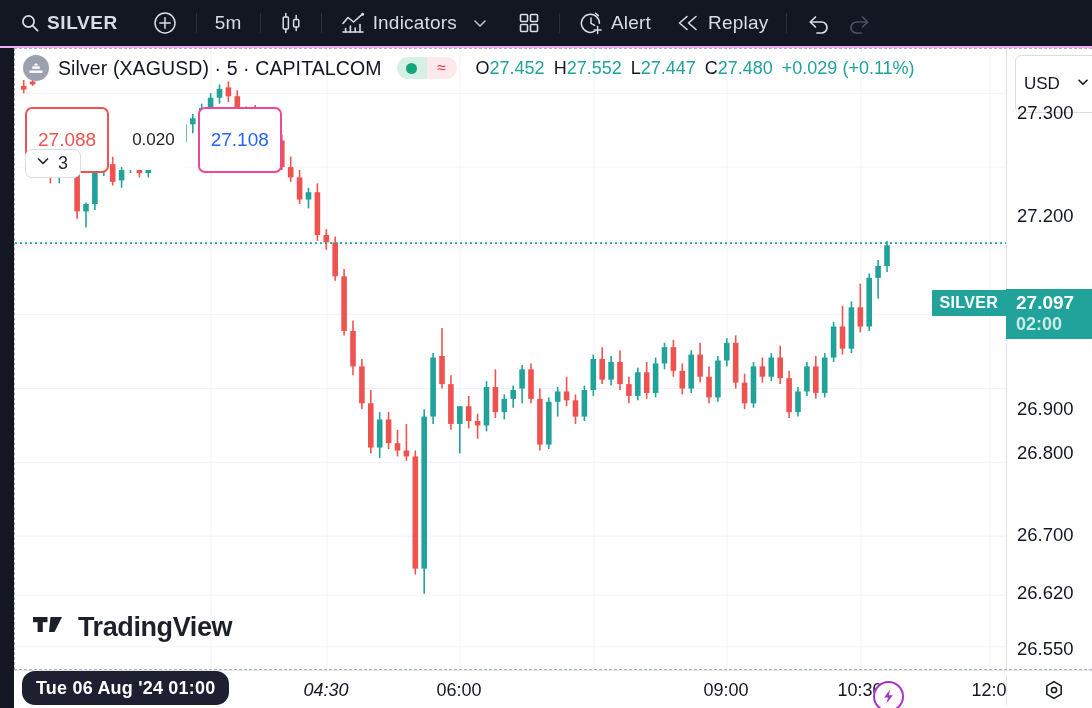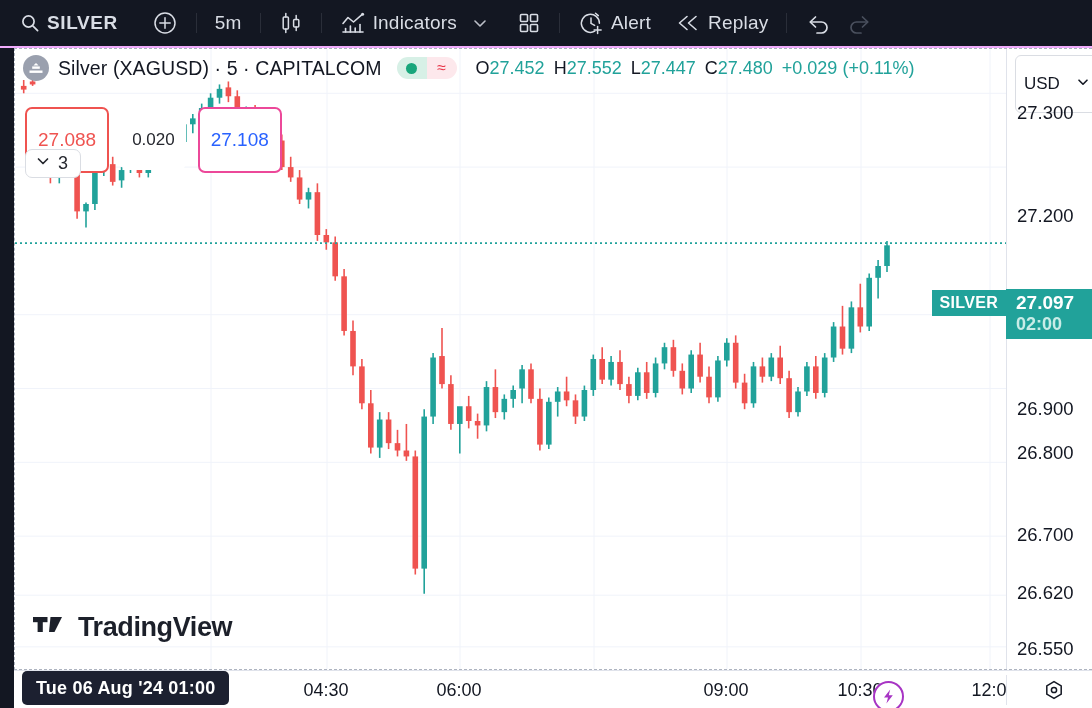--- a/index.html
+++ b/index.html
@@ -116,21 +116,21 @@
 
   
   #timescale {
     position: absolute; left: 14px; top: 670px; width: 1078px; height: 38px;
     background: #fff; border-top: 1px solid #e0e3eb;
   }
   .tlabel { position: absolute; top: 9px; font-size: 18px; color: #131722; transform: translateX(-50%); white-space: nowrap; }
   #time-badge {
     position: absolute; left: 8px; top: 0px; height: 34px;
     background: #1c2030; color: #fff; font-size: 18px; font-weight: 700;
-    display: flex; align-items: center; padding: 0 14px; border-radius: 5px; z-index: 4;
+    display: flex; align-items: center; padding: 0 14px; border-radius: 13px; z-index: 4;
     letter-spacing: .2px;
   }
   #ts-divider { position: absolute; left: 992px; top: 4px; width: 1px; height: 30px; background: #e0e3eb; }
   #ts-settings { position: absolute; left: 1020px; top: 4px; width: 40px; height: 30px;
                  display: flex; align-items: center; justify-content: center; cursor: pointer; }
   #left-edge { position: absolute; left: 0; top: 48px; width: 14px; height: 660px; background: #131722; }
 </style>
 </head>
 <body>
 
@@ -759,21 +759,21 @@
           <div class="tick" style="top: 486px;">26.700</div>
           <div class="tick" style="top: 544px; text-align: center;">26.620</div>
           <div class="tick" style="top: 600px;">26.550</div>
         </div>
     </div>
   </div>
 
   <div id="timescale">
     <div id="tlabels-holder">
         <div class="tlabel" style="left: 196px;">0</div>
-        <div class="tlabel" style="left: 312px;">04:30</div>
+        <div class="tlabel" style="left: 312px; font-style: italic;">04:30</div>
         <div class="tlabel" style="left: 445px;">06:00</div>
         <div class="tlabel" style="left: 579px; margin-top: 44px;">07:30</div>
         <div class="tlabel" style="left: 712px;">09:00</div>
         <div class="tlabel" style="left: 846px;">10:30</div>
         <div class="tlabel" style="left: 975px;">12:0</div>
       </div>
     <div id="time-badge">Tue 06 Aug '24  01:00</div>
     <div id="ts-divider"></div>
     <div id="ts-settings">
       <svg width="24" height="24" viewBox="0 0 24 24" fill="none" stroke="#131722" stroke-width="1.5">

